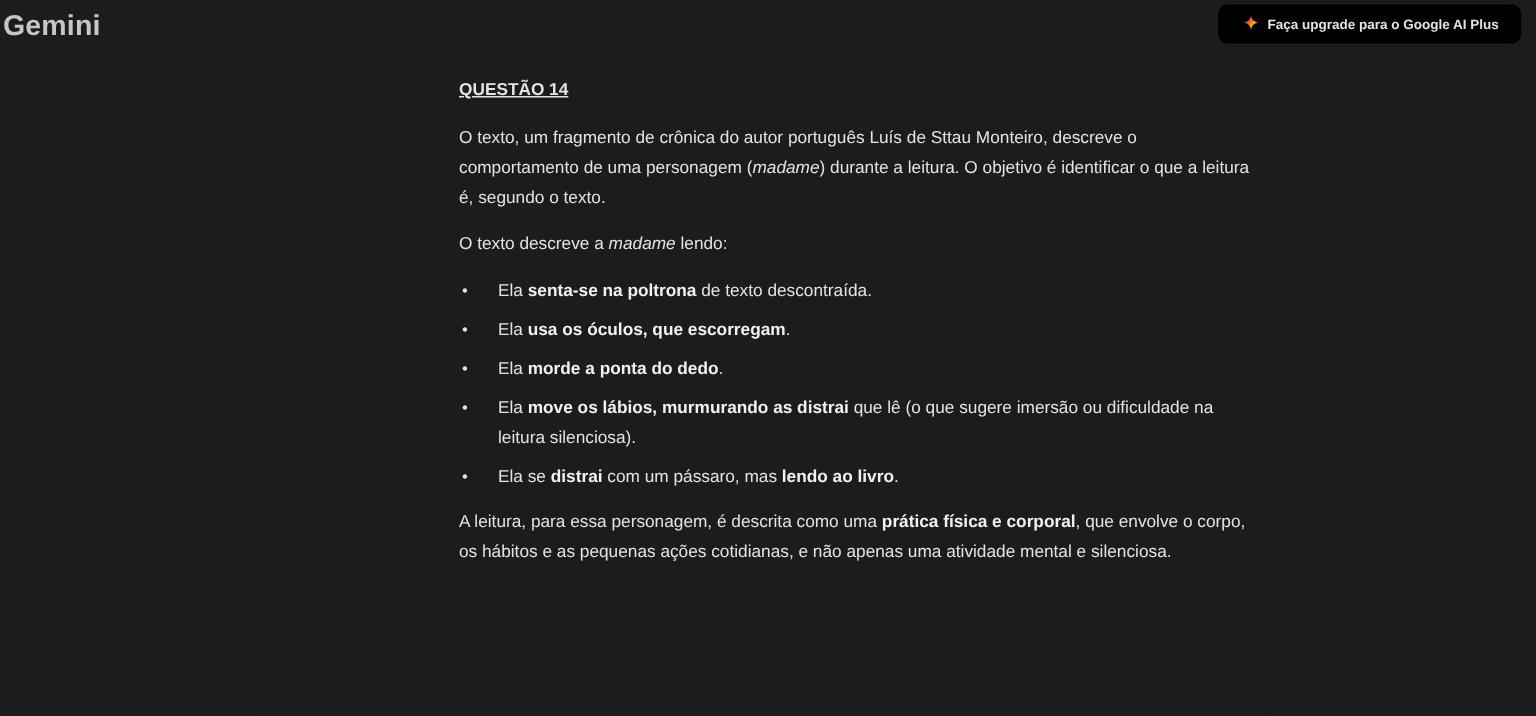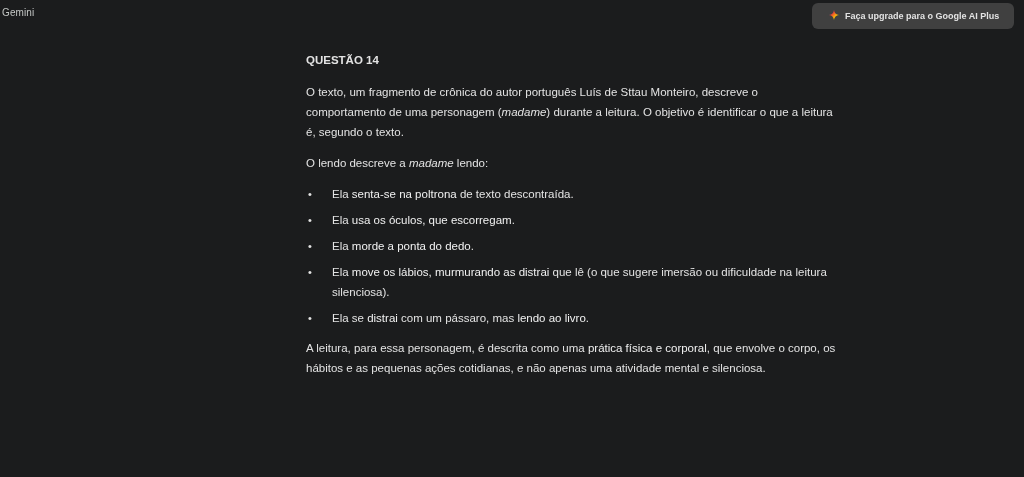--- a/index.html
+++ b/index.html
@@ -4,46 +4,46 @@
 <style>
   html, body { margin: 0; padding: 0; }
   body {
     width: 1024px; height: 477px; overflow: hidden;
     background: #1b1c1d; color: #e3e3e3;
     font-family: "Liberation Sans", sans-serif;
     position: relative;
   }
   .app-title {
     position: absolute; left: 2px; top: 7px;
-    font-size: 10px; color: #c4c7c5; font-weight: normal;
+    font-size: 19px; color: #c4c7c5; font-weight: bold;
     letter-spacing: 0.1px;
   }
   .upgrade-btn {
     position: absolute; left: 812px; top: 3px;
     width: 202px; height: 26px;
-    background: #404040; border-radius: 6px;
+    background: #000000; border-radius: 6px;
     display: flex; align-items: center; gap: 6px;
     padding-left: 17px; box-sizing: border-box;
     color: #e3e3e3; font-size: 9px; font-weight: bold; cursor: pointer;
   }
   .upgrade-btn svg { width: 10px; height: 10px; }
   .content {
     position: absolute; left: 306px; top: 50px; width: 530px;
     font-size: 11.5px; line-height: 20px; color: #e3e3e3;
   }
   .content h3 { font-size: 11.5px; font-weight: bold; margin: 0; line-height: 20px; }
-  .q-title { margin-bottom: 12px !important; }
+  .q-title { margin-bottom: 12px !important; text-decoration: underline; }
   .sec-title { margin-bottom: 10px !important; }
   .content p { margin: 0 0 11px 0; }
   .content ul { list-style: none; margin: 0 0 10px 0; padding: 0; }
   .content li { position: relative; padding-left: 26px; margin-bottom: 6px; }
   .content li .bullet {
     position: absolute; left: 2px; top: 0; font-size: 11px;
   }
-  b { font-weight: normal; color: #f1f1f1; }
+  b { font-weight: bold; color: #f1f1f1; }
   i { }
 </style>
 </head>
 <body>
 
 <div class="app-title">Gemini</div>
 
 <div class="upgrade-btn">
   <span>
     <svg viewBox="0 0 10 10">
@@ -59,21 +59,21 @@
     </svg>
   </span>
   <span>Faça upgrade para o Google AI Plus</span>
 </div>
 
 <div class="content">
   <h3 class="q-title">QUESTÃO 14</h3>
 
   <p><span>O texto, um fragmento de crônica do autor português Luís de Sttau Monteiro, descreve o comportamento de uma personagem (</span><i>madame</i><span>) durante a leitura. O objetivo é identificar o que a leitura é, segundo o texto.</span></p>
 
-  <p><span>O lendo descreve a </span><i>madame</i><span> lendo:</span></p>
+  <p><span>O texto descreve a </span><i>madame</i><span> lendo:</span></p>
 
   <ul>
     <li><span class="bullet">•</span><span>Ela </span><b>senta-se na poltrona</b><span> de texto descontraída.</span></li>
     <li><span class="bullet">•</span><span>Ela </span><b>usa os óculos, que escorregam</b><span>.</span></li>
     <li><span class="bullet">•</span><span>Ela </span><b>morde a ponta do dedo</b><span>.</span></li>
     <li><span class="bullet">•</span><span>Ela </span><b>move os lábios, murmurando as distrai</b><span> que lê (o que sugere imersão ou dificuldade na leitura silenciosa).</span></li>
     <li><span class="bullet">•</span><span>Ela se </span><b>distrai</b><span> com um pássaro, mas </span><b>lendo ao livro</b><span>.</span></li>
   </ul>
 
   <p><span>A leitura, para essa personagem, é descrita como uma </span><b>prática física e corporal</b><span>, que envolve o corpo, os hábitos e as pequenas ações cotidianas, e não apenas uma atividade mental e silenciosa.</span></p>

